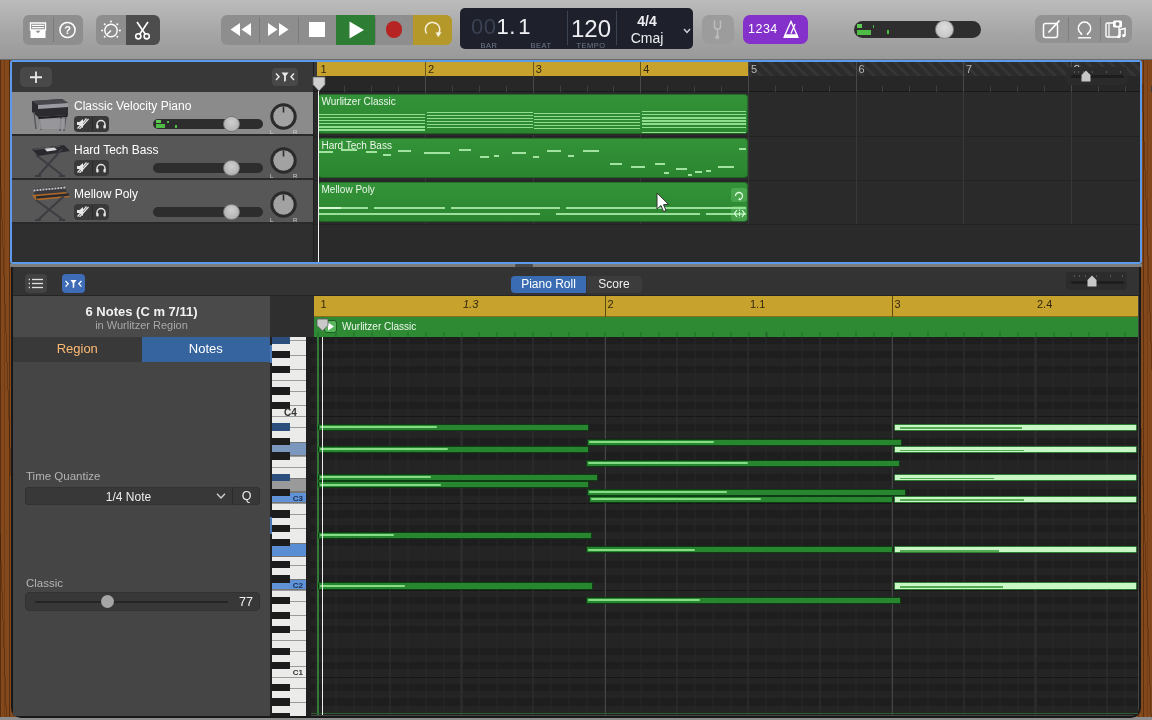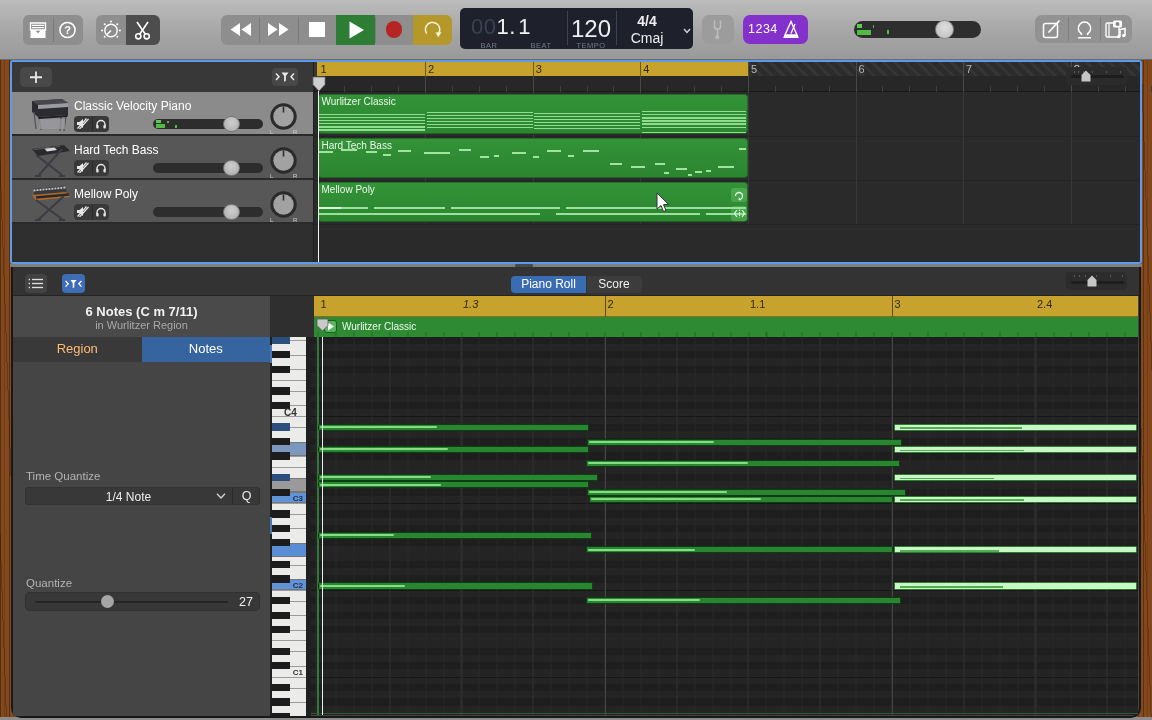--- a/index.html
+++ b/index.html
@@ -442,25 +442,25 @@
 <div class="abs" style="left:141.5px;top:337px;width:128.5px;height:24.5px;background:#36649e;text-align:center;font-size:13px;color:#fff;line-height:24.5px;">Notes</div>
 <div class="abs" style="left:13px;top:361.5px;width:257px;height:354px;background:#454545;"></div>
 <div class="abs" style="left:26px;top:469.5px;font-size:11.5px;color:#b3b3b3;">Time Quantize</div>
 <div class="abs" style="left:25px;top:487px;width:235px;height:17.5px;background:#383838;border-radius:4px;box-shadow:inset 0 0 0 0.5px #2c2c2c;"></div>
 <div class="abs" style="left:232px;top:487px;width:1px;height:17.5px;background:#2a2a2a;"></div>
 <div class="abs" style="left:25px;top:489.5px;width:207px;text-align:center;font-size:12px;color:#ececec;">1/4 Note</div>
 <svg class="abs" style="left:216px;top:493px" width="10" height="6" viewBox="0 0 10 6">
 <path d="M1 0.8 L5 5 L9 0.8" stroke="#d0d0d0" stroke-width="1.4" fill="none"></path>
   </svg>
 <div class="abs" style="left:233px;top:489px;width:27px;text-align:center;font-size:12.5px;color:#ececec;">Q</div>
-<div class="abs" style="left:26px;top:576.5px;font-size:11.5px;color:#b3b3b3;">Quantize</div>
+<div class="abs" style="left:26px;top:576.5px;font-size:11.5px;color:#b3b3b3;">Classic</div>
 <div class="abs" style="left:25px;top:592px;width:235px;height:19px;background:#383838;border-radius:5px;box-shadow:inset 0 0 0 0.5px #2c2c2c;"></div>
 <div class="abs" style="left:35px;top:600.5px;width:193px;height:2px;background:#252525;border-radius:1px;"></div>
 <div class="abs" style="left:101px;top:595px;width:13px;height:13px;background:#a6a6a6;border-radius:50%;"></div>
-<div class="abs" style="left:232px;top:595px;width:28px;text-align:center;font-size:12.5px;color:#f0f0f0;">27</div>
+<div class="abs" style="left:232px;top:595px;width:28px;text-align:center;font-size:12.5px;color:#f0f0f0;">77</div>
 <div class="abs" style="left:270px;top:296px;width:44px;height:40.5px;background:#2f2f2f;"></div>
 <div class="abs" style="left:314px;top:296px;width:823.5px;height:21px;background:#c7a22d;border-bottom:1px solid rgba(60,45,5,0.45);"></div>
 <div class="abs" style="left:320.5px;top:298px;font-size:11px;color:#33290e;">1</div>
 <div class="abs" style="left:463.0px;top:298px;font-size:11px;color:#33290e;font-style:italic;">1.3</div>
 <div class="abs" style="left:607.5px;top:298px;font-size:11px;color:#33290e;">2</div>
 <div class="abs" style="left:750.0px;top:298px;font-size:11px;color:#33290e;">1.1</div>
 <div class="abs" style="left:894.5px;top:298px;font-size:11px;color:#33290e;">3</div>
 <div class="abs" style="left:1037.0px;top:298px;font-size:11px;color:#33290e;">2.4</div>
 <div class="abs" style="left:604.5px;top:296px;width:1px;height:40.5px;background:#5a4c13;"></div>
 <div class="abs" style="left:891.5px;top:296px;width:1px;height:40.5px;background:#5a4c13;"></div>

